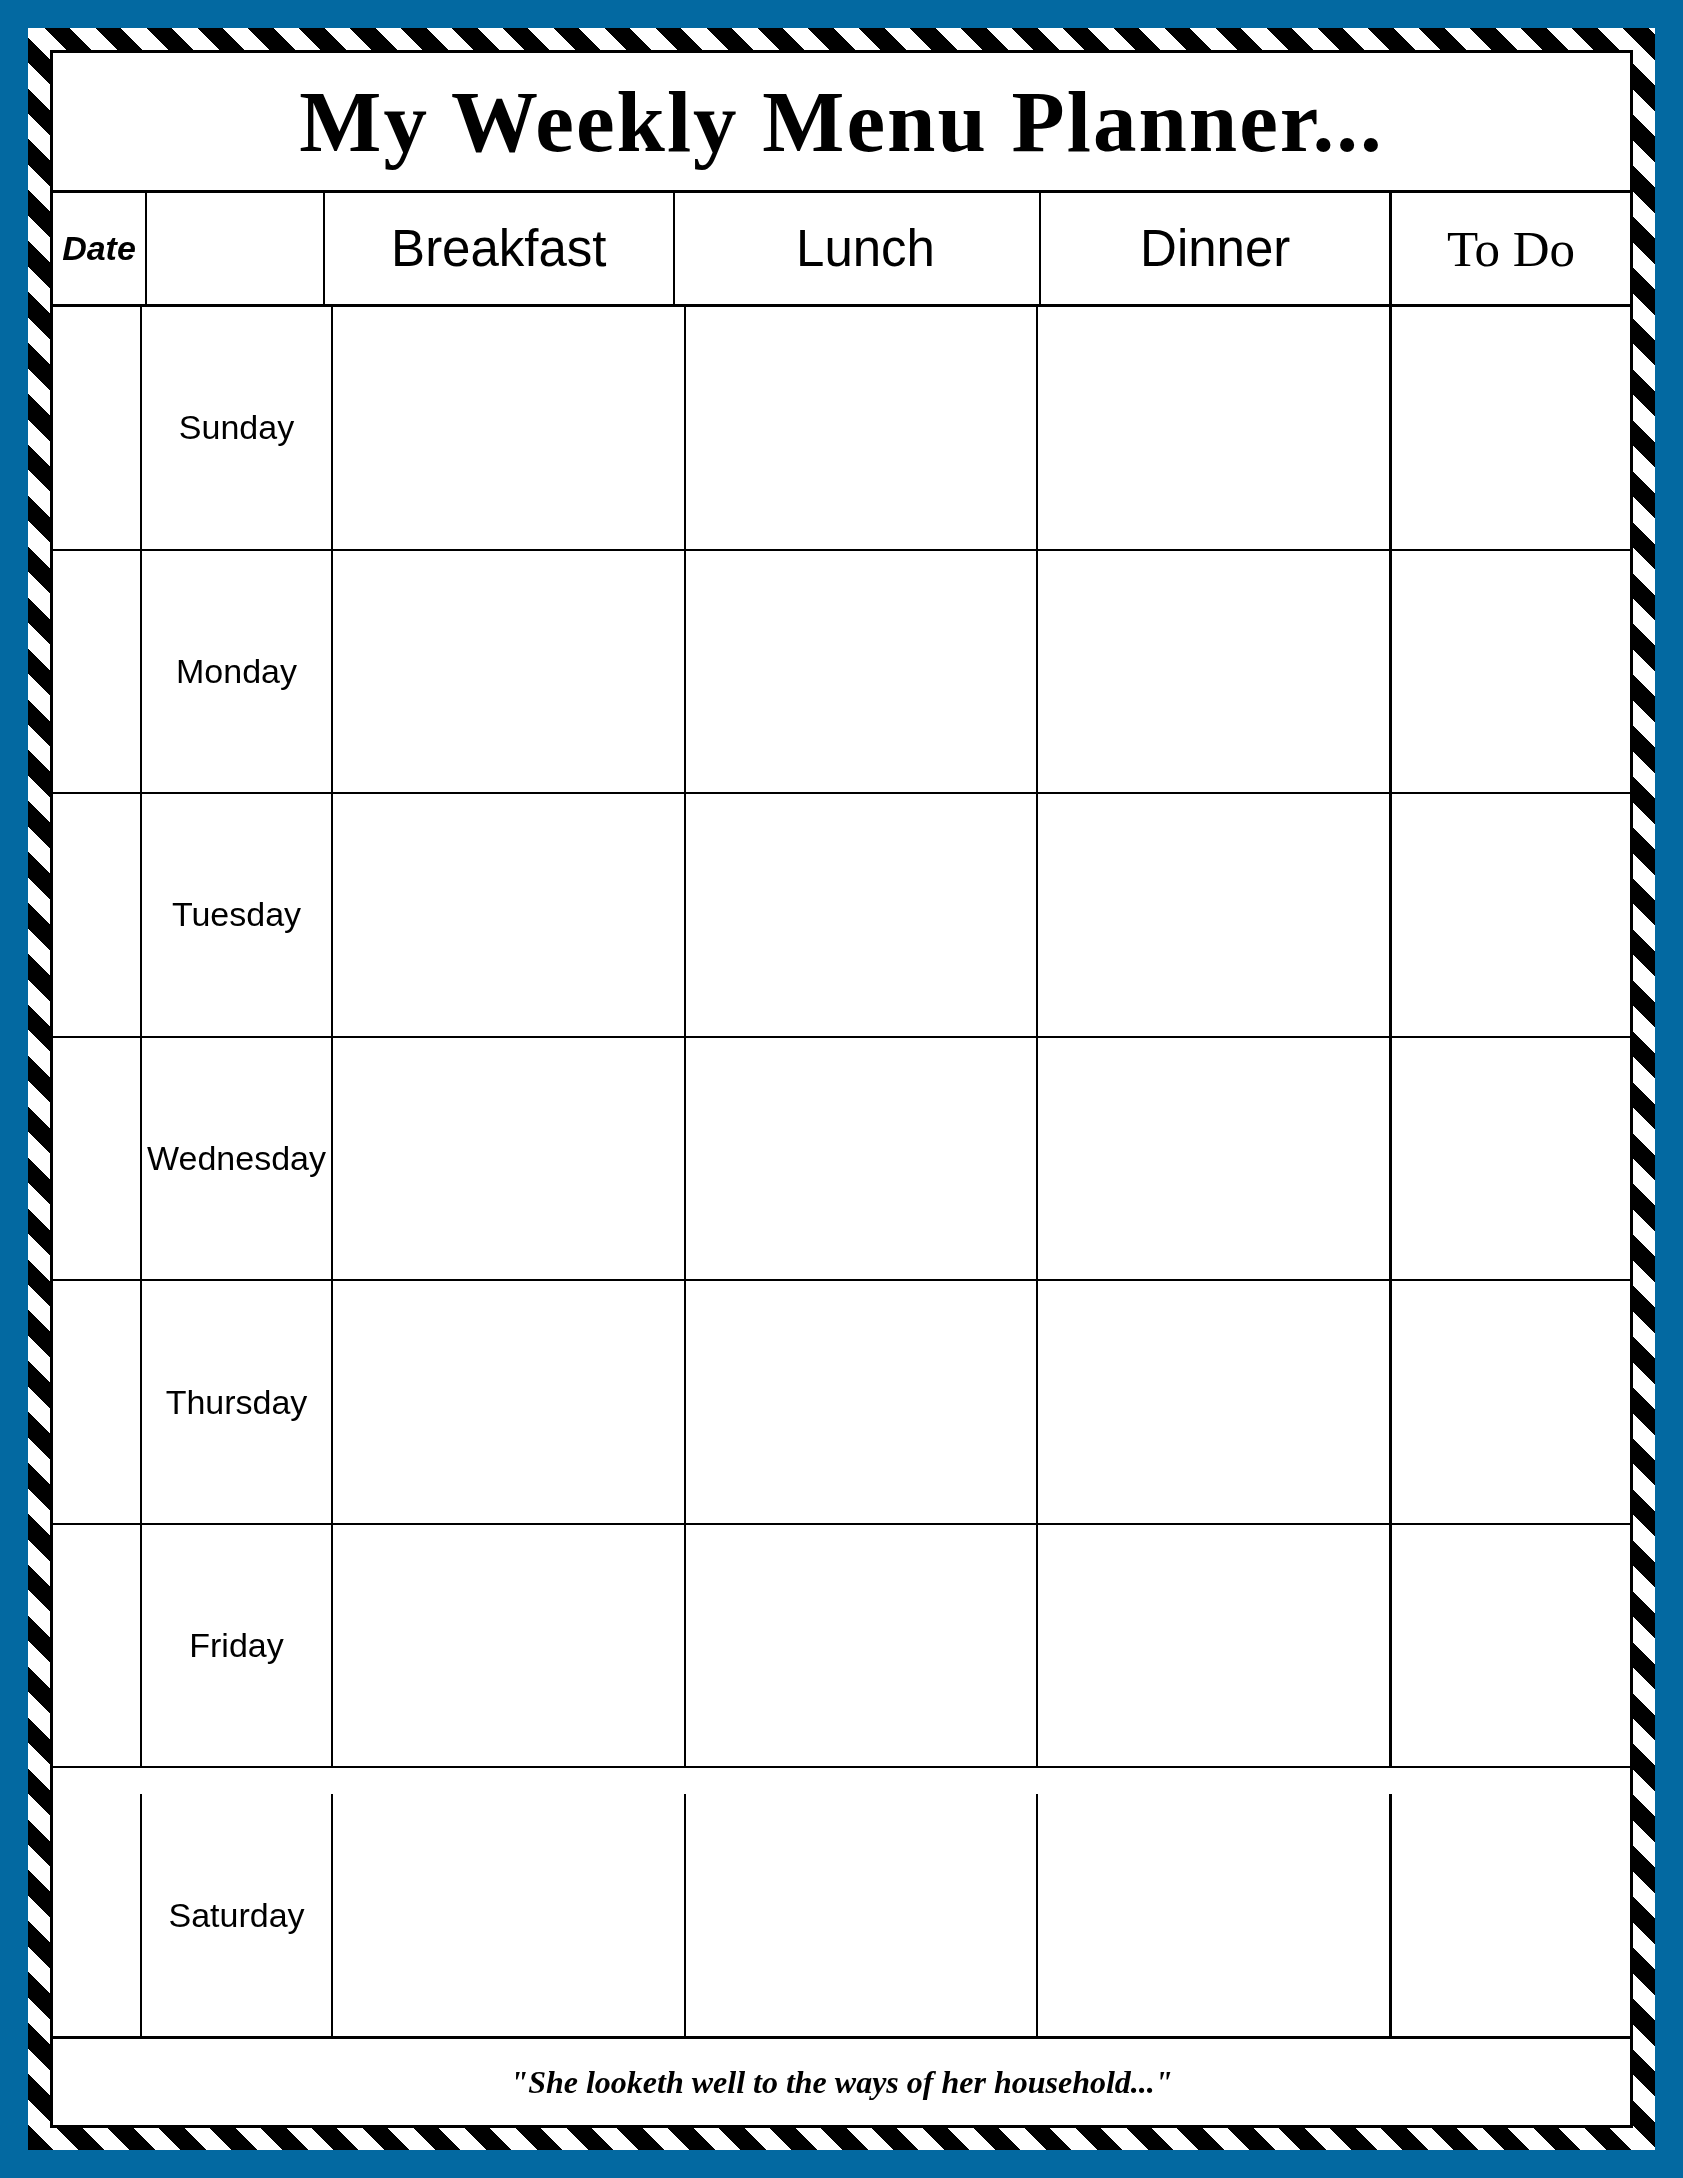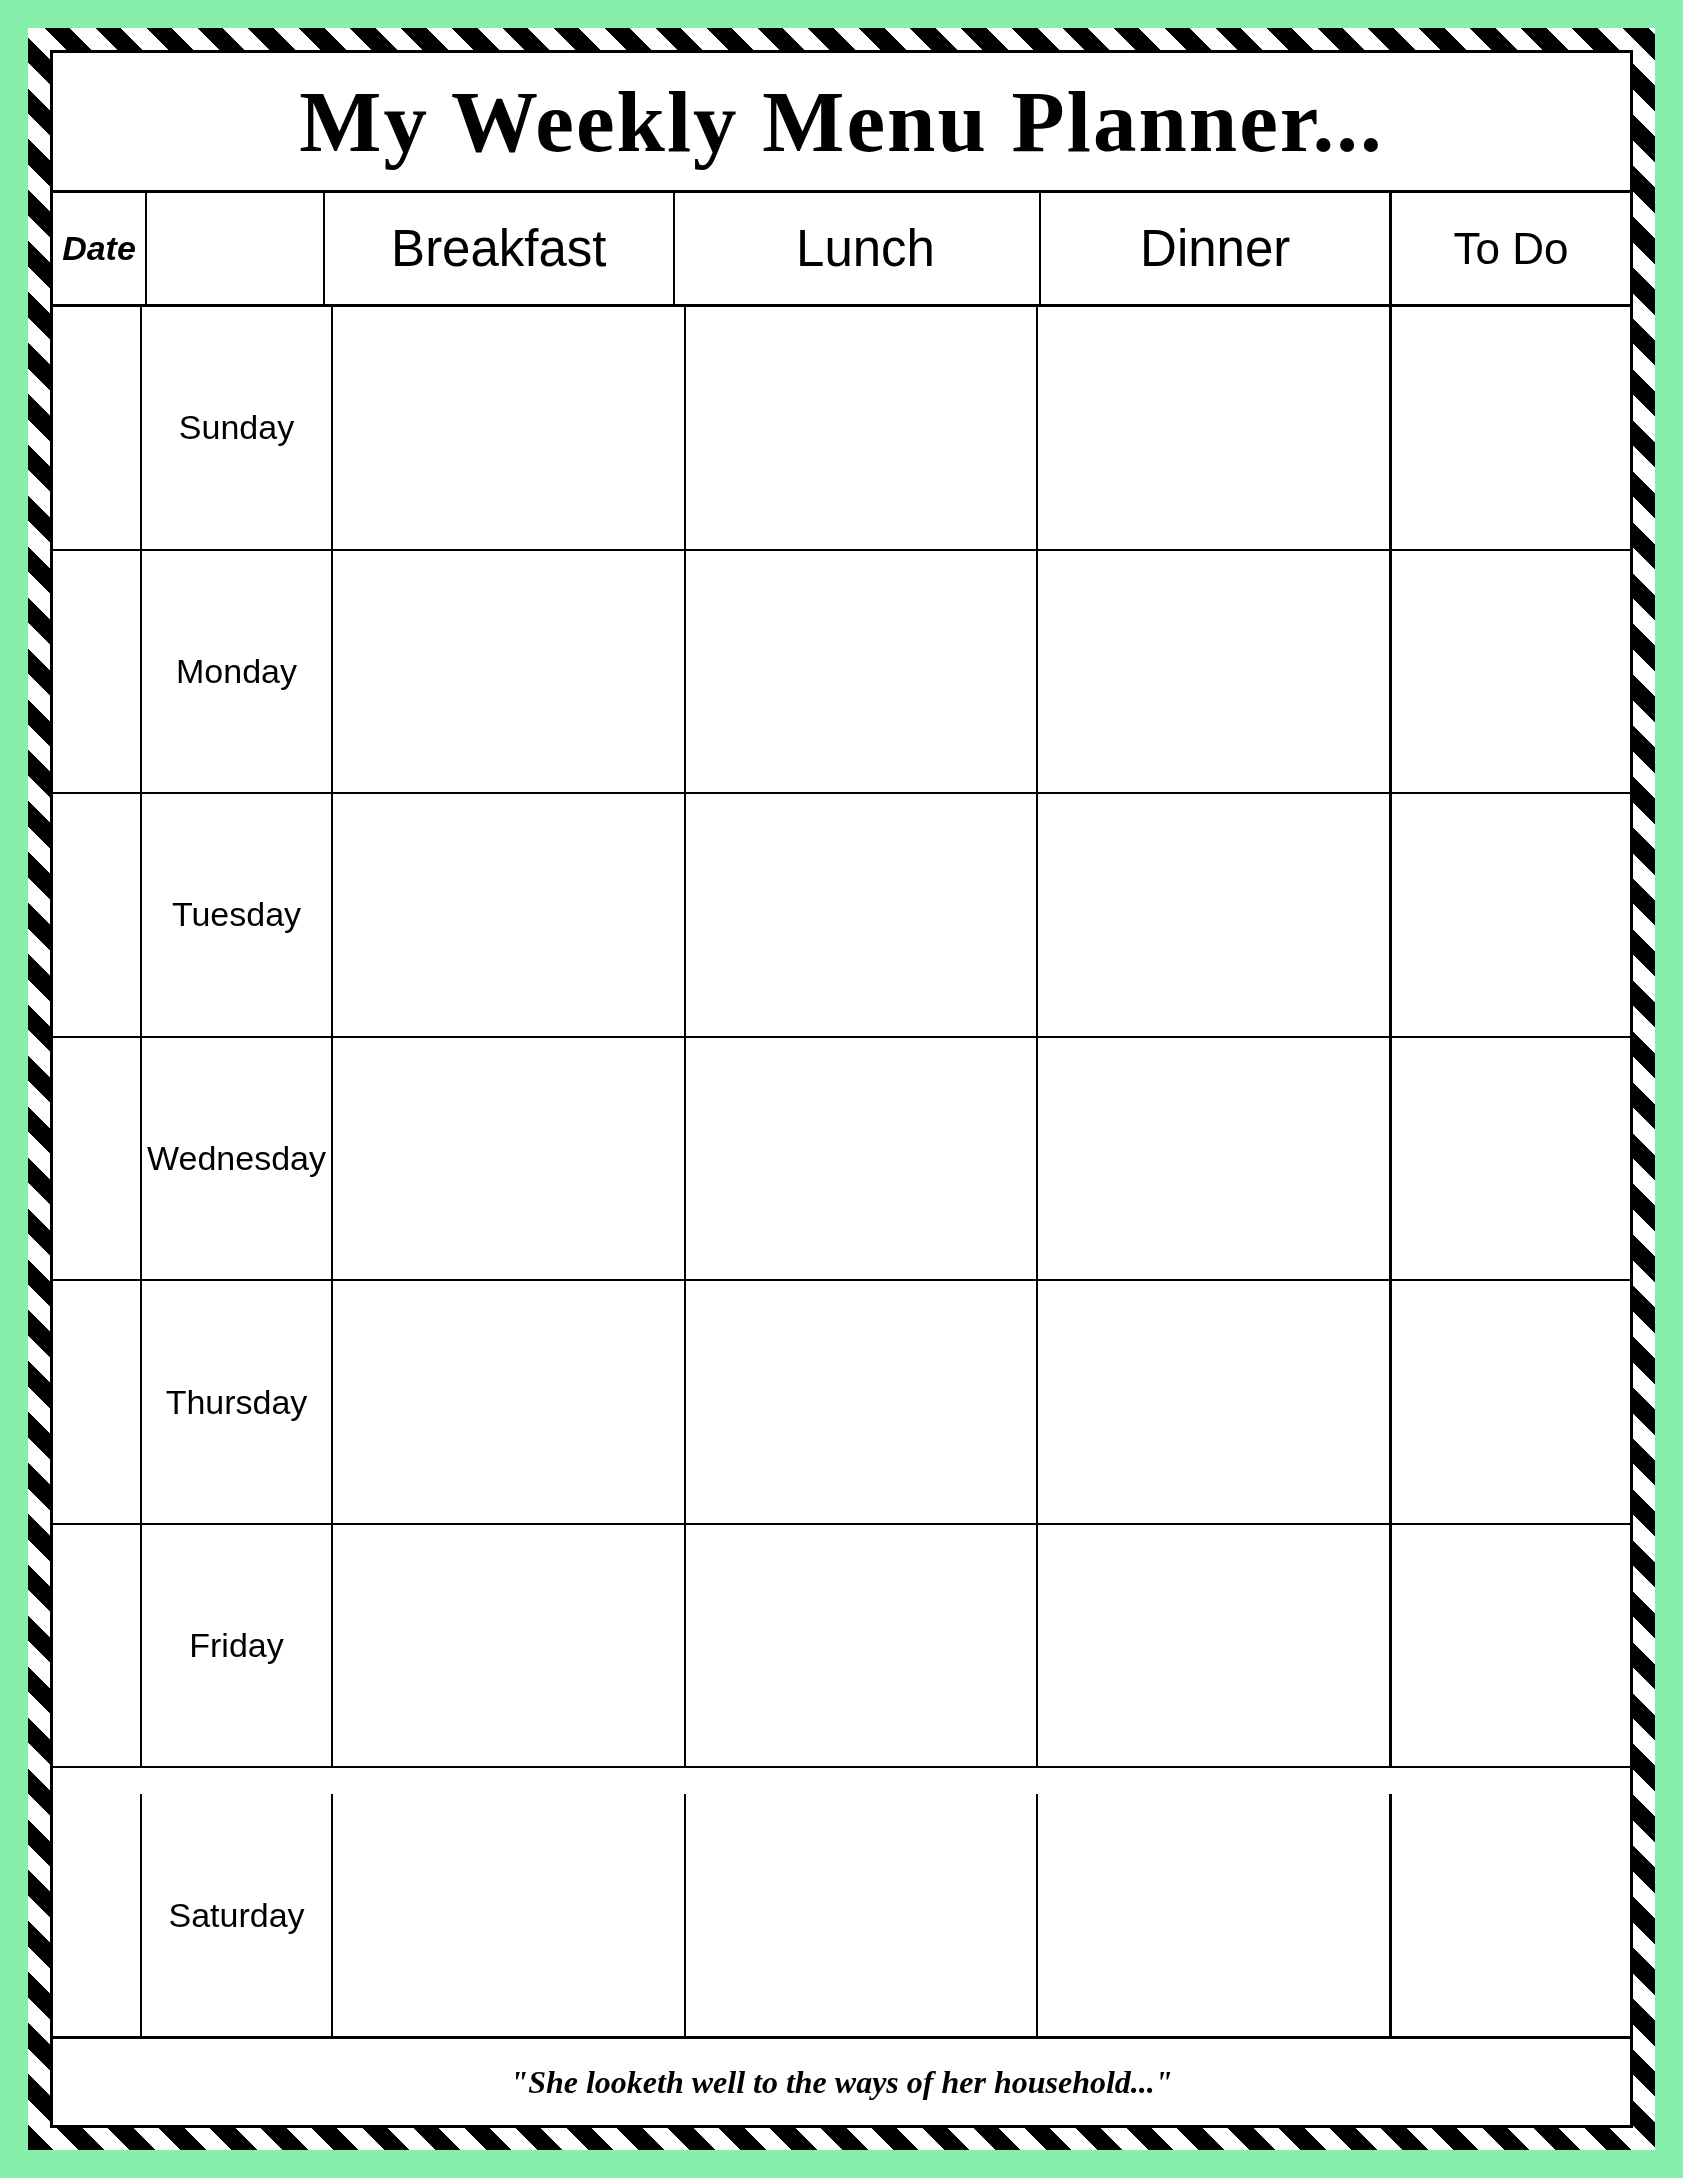--- a/index.html
+++ b/index.html
@@ -13,21 +13,21 @@
       display: flex;
       justify-content: center;
       align-items: flex-start;
       min-height: 100vh;
       font-family: Arial, sans-serif;
     }
 
     .page {
       width: 1683px;
       height: 2178px;
-      background: #86efac;
+      background: #0369a1;
       position: relative;
       padding: 28px;
     }
 
     .outer-border {
       width: 100%;
       height: 100%;
       border: 22px solid transparent;
       border-image: repeating-linear-gradient(
         45deg,
@@ -116,22 +116,23 @@
       justify-content: center;
       font-size: 51px;
       font-weight: normal;
     }
 
     .col-todo-header {
       width: 238px;
       display: flex;
       align-items: center;
       justify-content: center;
-      font-size: 44px;
+      font-size: 51px;
       font-weight: normal;
+      font-family: Liberation Serif, serif;
     }
 
     .days-container {
       flex: 1;
       display: flex;
       flex-direction: column;
     }
 
     .day-row {
       flex: 1;

